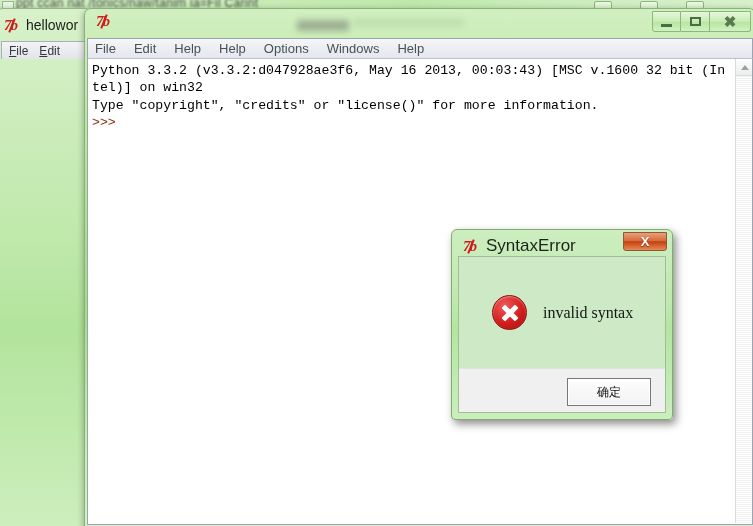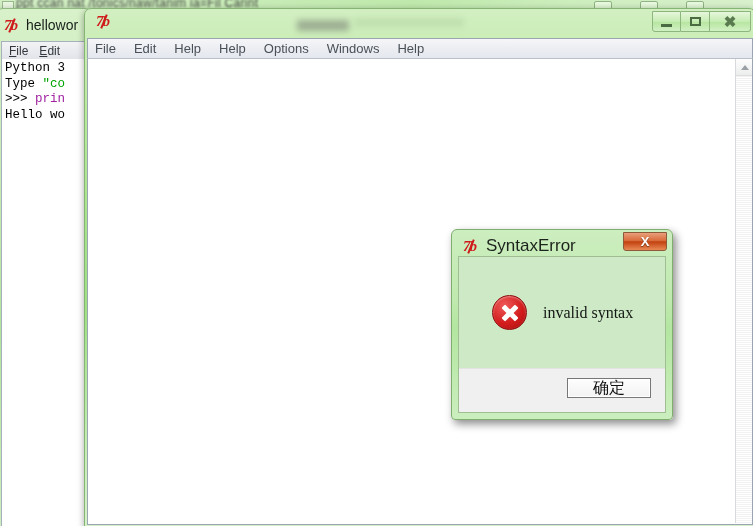--- a/index.html
+++ b/index.html
@@ -364,26 +364,26 @@
     position: absolute;
     left: 0; top: 111px;
     width: 206px; height: 44px;
     background: #f0f0f0;
     border-top: 1px solid #e3e3e3;
     box-sizing: border-box;
   }
   .dlg-okbtn {
     position: absolute;
     right: 14px; top: 9px;
-    width: 84px; height: 20px;
+    width: 84px; height: 28px;
     background: linear-gradient(to bottom,#fefefe,#f2f2f2);
     border: 1px solid #777777;
     box-shadow: inset 0 0 0 1px #ffffff;
     display: flex; align-items: center; justify-content: center;
-    font-size: 16px;
+    font-size: 12px;
     color: #111111;
     box-sizing: border-box;
     cursor: default;
     font-family: "DejaVu Sans", "Liberation Sans", sans-serif;
   }
 </style>
 </head>
 <body>
 
 <div id="root">
@@ -404,26 +404,20 @@
         <span class="b">7</span><span class="b">b</span><span class="slash"></span>
       </div>
       <div class="tname">hellowor</div>
     </div>
 
     <div class="ed-menubar">
       <div class="mi"><u>F</u><span>ile</span></div>
       <div class="mi"><u>E</u><span>dit</span></div>
     </div>
 
-    <div class="ed-body">
-      <div class="ed-line">Python 3</div>
-      <div class="ed-line"><span>Type </span><span class="tok-green">"co</span></div>
-      <div class="ed-line"><span>&gt;&gt;&gt; </span><span class="tok-purple">prin</span></div>
-      <div class="ed-line">Hello wo</div>
-    </div>
   </div>
 
   <div class="win" id="shell-window">
     <div class="win-frame"></div>
 
     <div class="sh-titlebar">
       <div class="sh-title">
         <div class="pylogo">
           <span class="b">7</span><span class="b">b</span><span class="slash"></span>
         </div>
@@ -448,20 +442,26 @@
       <div class="mi">File</div>
       <div class="mi">Edit</div>
       <div class="mi">Help</div>
       <div class="mi">Help</div>
       <div class="mi">Options</div>
       <div class="mi">Windows</div>
       <div class="mi">Help</div>
     </div>
 
     <div class="sh-body">
+      <div class="sh-text">
+        <div class="sh-line">Python 3.3.2 (v3.3.2:d047928ae3f6, May 16 2013, 00:03:43) [MSC v.1600 32 bit (In</div>
+        <div class="sh-line">tel)] on win32</div>
+        <div class="sh-line">Type "copyright", "credits" or "license()" for more information.</div>
+        <div class="sh-line tok-prompt">&gt;&gt;&gt;</div>
+      </div>
 
       <div class="sh-scrollbar">
         <div class="sb-arrow">
             <i></i>
           </div>
       </div>
     </div>
   </div>
 
   <div id="dialog">

